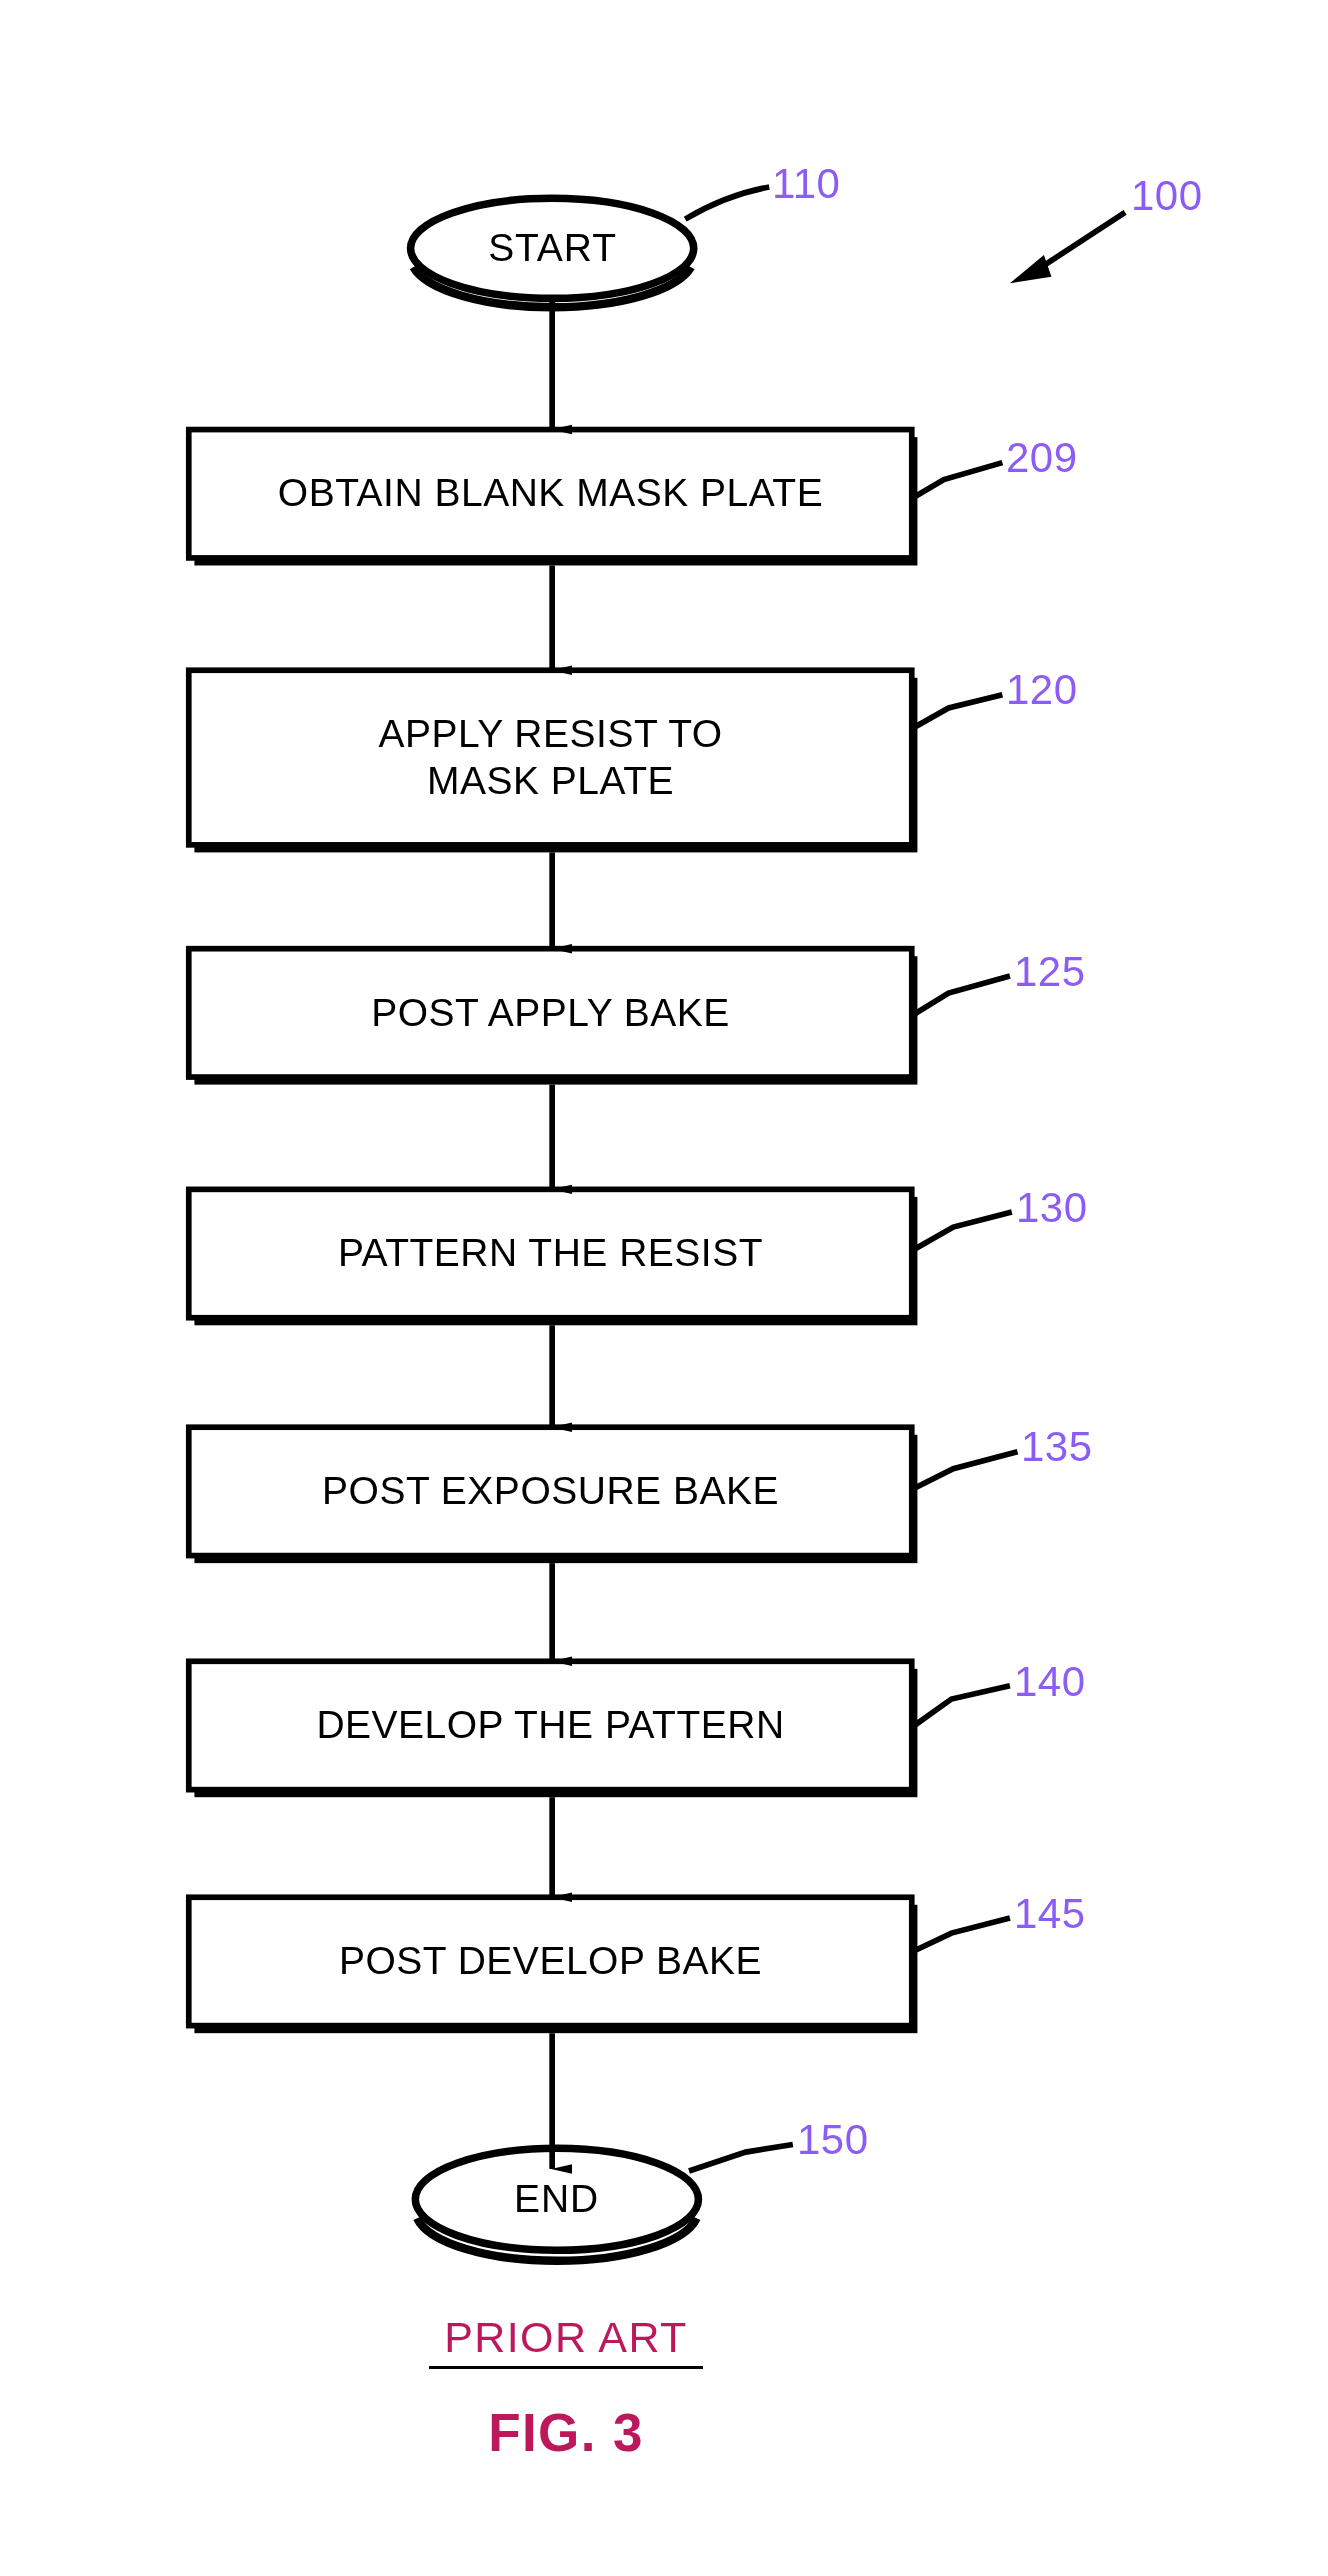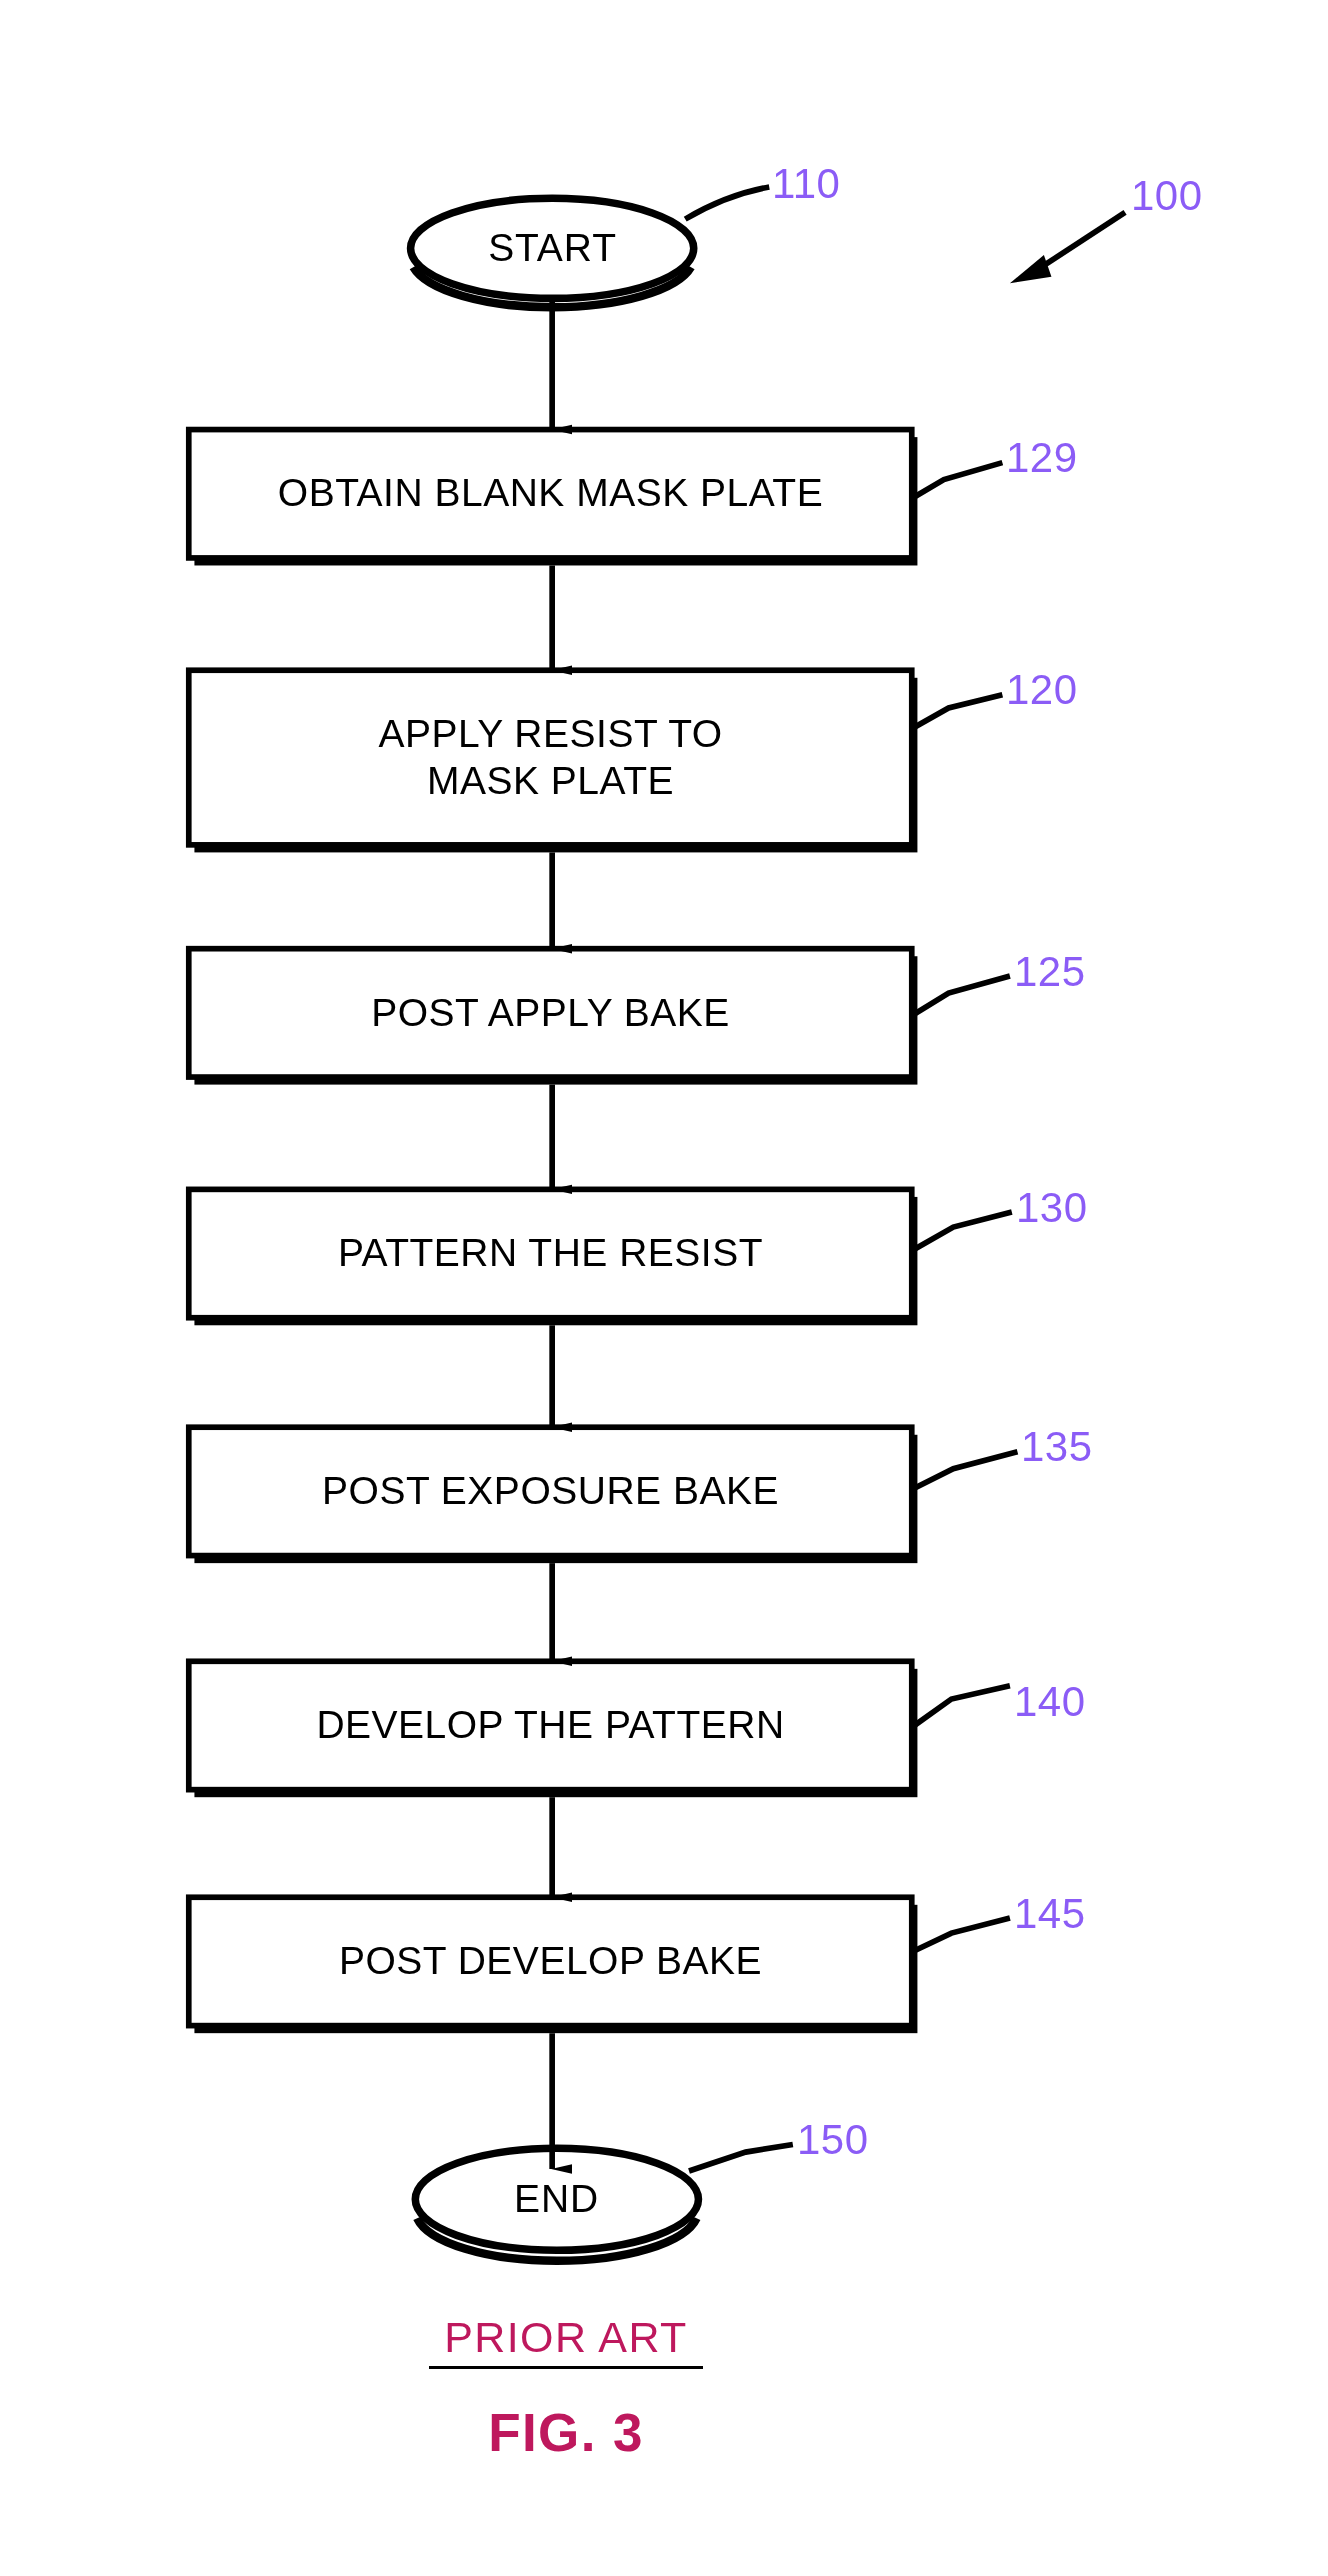--- a/index.html
+++ b/index.html
@@ -217,31 +217,31 @@
   <div class="node-label process-label" style="left:189px; top:1661px; width:723px; height:128px;">DEVELOP THE PATTERN</div>
 
   <div class="node-label process-label" style="left:189px; top:1897px; width:723px; height:128px;">POST DEVELOP BAKE</div>
 
   <div class="node-label terminator-label" style="left:415px; top:2149px; width:283px; height:100px;">END</div>
 
   <span class="ref-number" style="left:1131px; top:172px;">100</span>
 
   <span class="ref-number" style="left:772px; top:160px;">110</span>
 
-  <span class="ref-number" style="left:1006px; top:434px;">129</span>
+  <span class="ref-number" style="left:1006px; top:434px;">209</span>
 
   <span class="ref-number" style="left:1006px; top:666px;">120</span>
 
   <span class="ref-number" style="left:1014px; top:948px;">125</span>
 
   <span class="ref-number" style="left:1016px; top:1184px;text-align:right;">130</span>
 
   <span class="ref-number" style="left:1021px; top:1423px;">135</span>
 
-  <span class="ref-number" style="left:1014px; top:1658px;margin-top:20px;">140</span>
+  <span class="ref-number" style="left:1014px; top:1658px;">140</span>
 
   <span class="ref-number" style="left:1014px; top:1890px;">145</span>
 
   <span class="ref-number" style="left:797px; top:2116px;">150</span>
 
   <div class="caption" id="prior-art-caption" style="left:429px; top:2313px; width:274px;">PRIOR ART</div>
 
   <div class="caption" id="figure-caption" style="left:429px; top:2402px; width:274px;">FIG. 3</div>
 
 </div>

